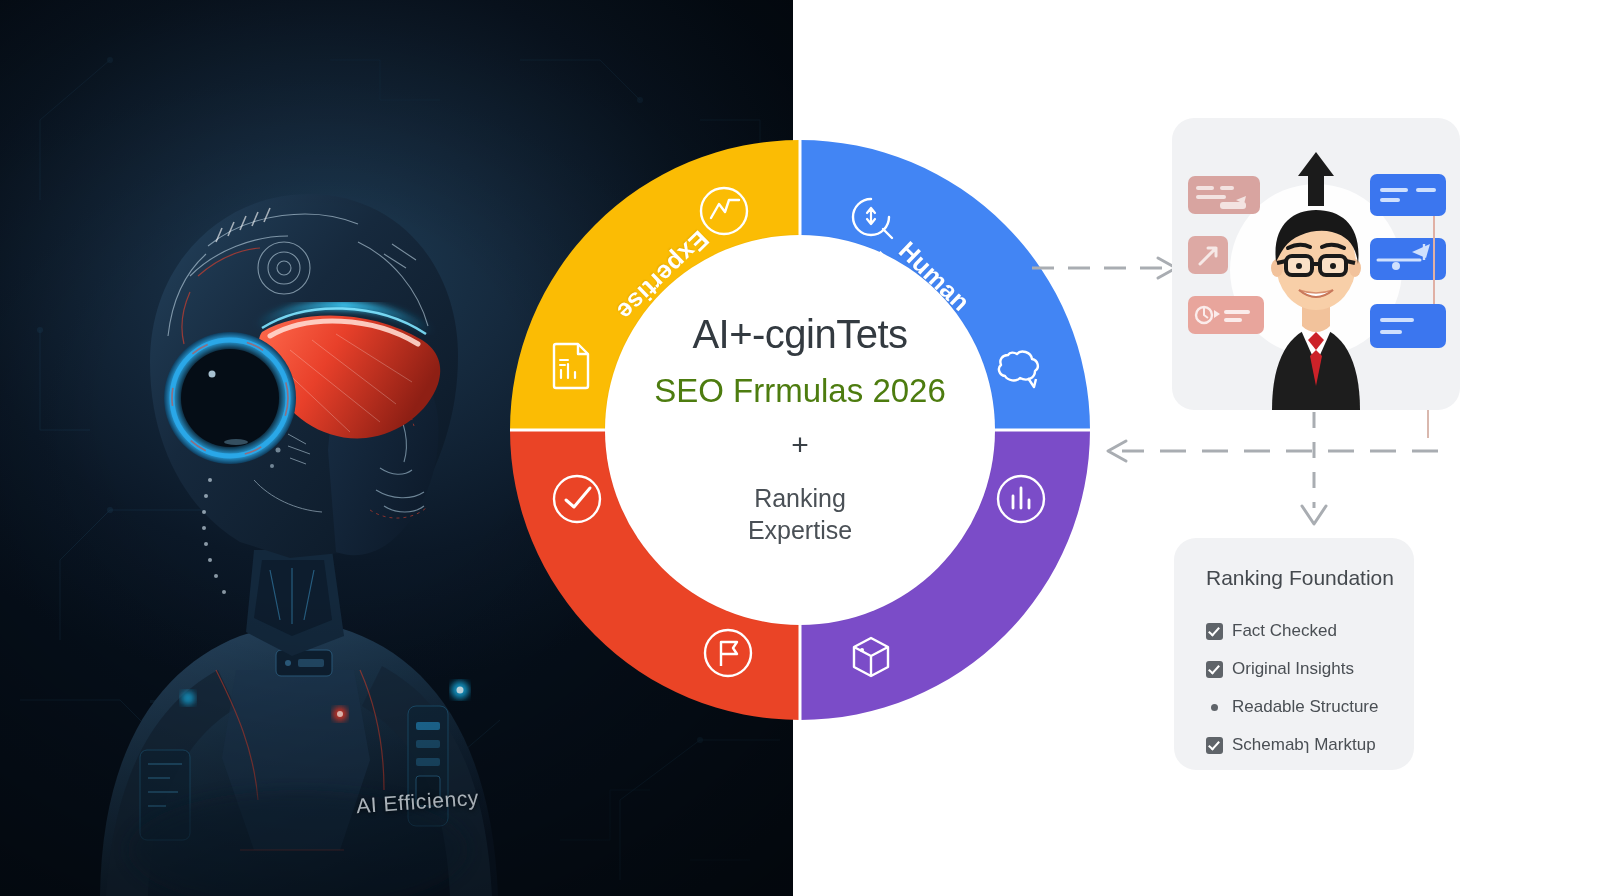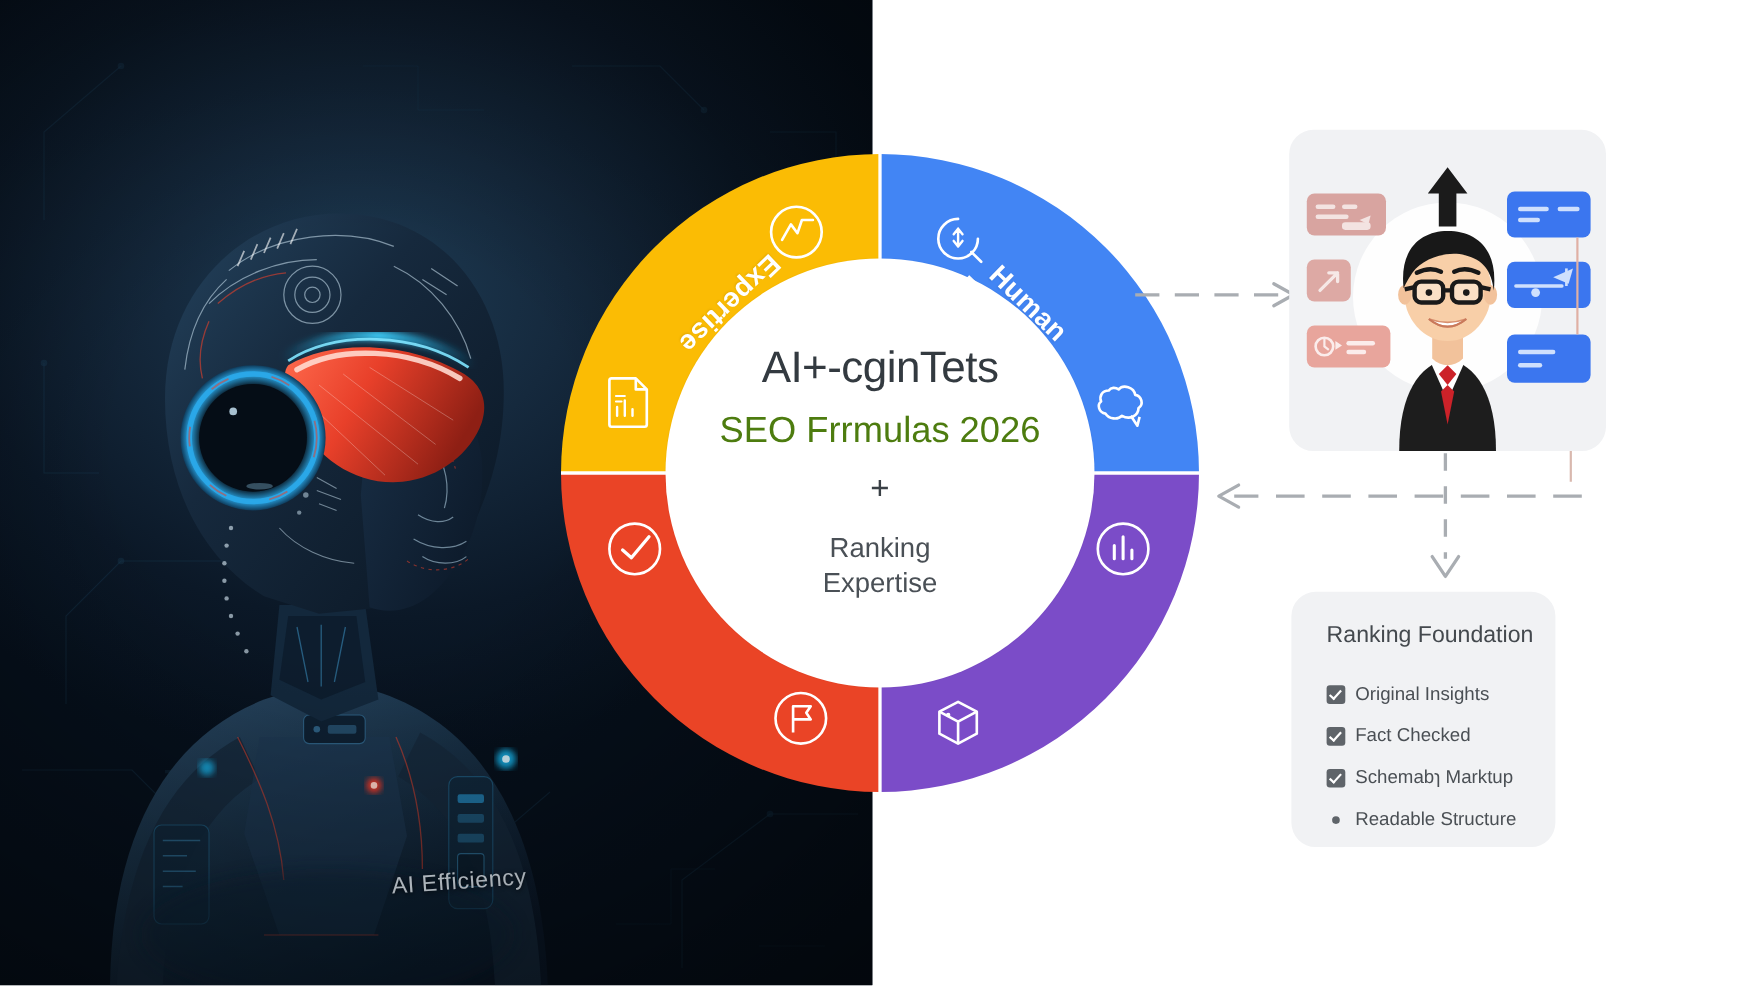--- a/index.html
+++ b/index.html
@@ -449,30 +449,30 @@
         <path d="M127 172 q17 14 34 0" stroke="#c9795b" stroke-width="2" fill="none"></path>
       </g>
     </svg>
   </div>
 
   <div class="card rank-card">
     <div class="rank-title">Ranking Foundation</div>
     <div class="rank-list">
       <div class="rank-item">
         <span class="cbox"></span>
+        <span>Fact Checked</span>
+      </div>
+      <div class="rank-item">
+        <span class="cbox"></span>
         <span>Original Insights</span>
       </div>
       <div class="rank-item">
-        <span class="cbox"></span>
-        <span>Fact Checked</span>
+        <span class="dotm"></span>
+        <span>Readable Structure</span>
       </div>
       <div class="rank-item">
         <span class="cbox"></span>
         <span>Schemabɿ Marktup</span>
       </div>
-      <div class="rank-item">
-        <span class="dotm"></span>
-        <span>Readable Structure</span>
-      </div>
     </div>
   </div>
 
 </div>
 
 </body></html>

